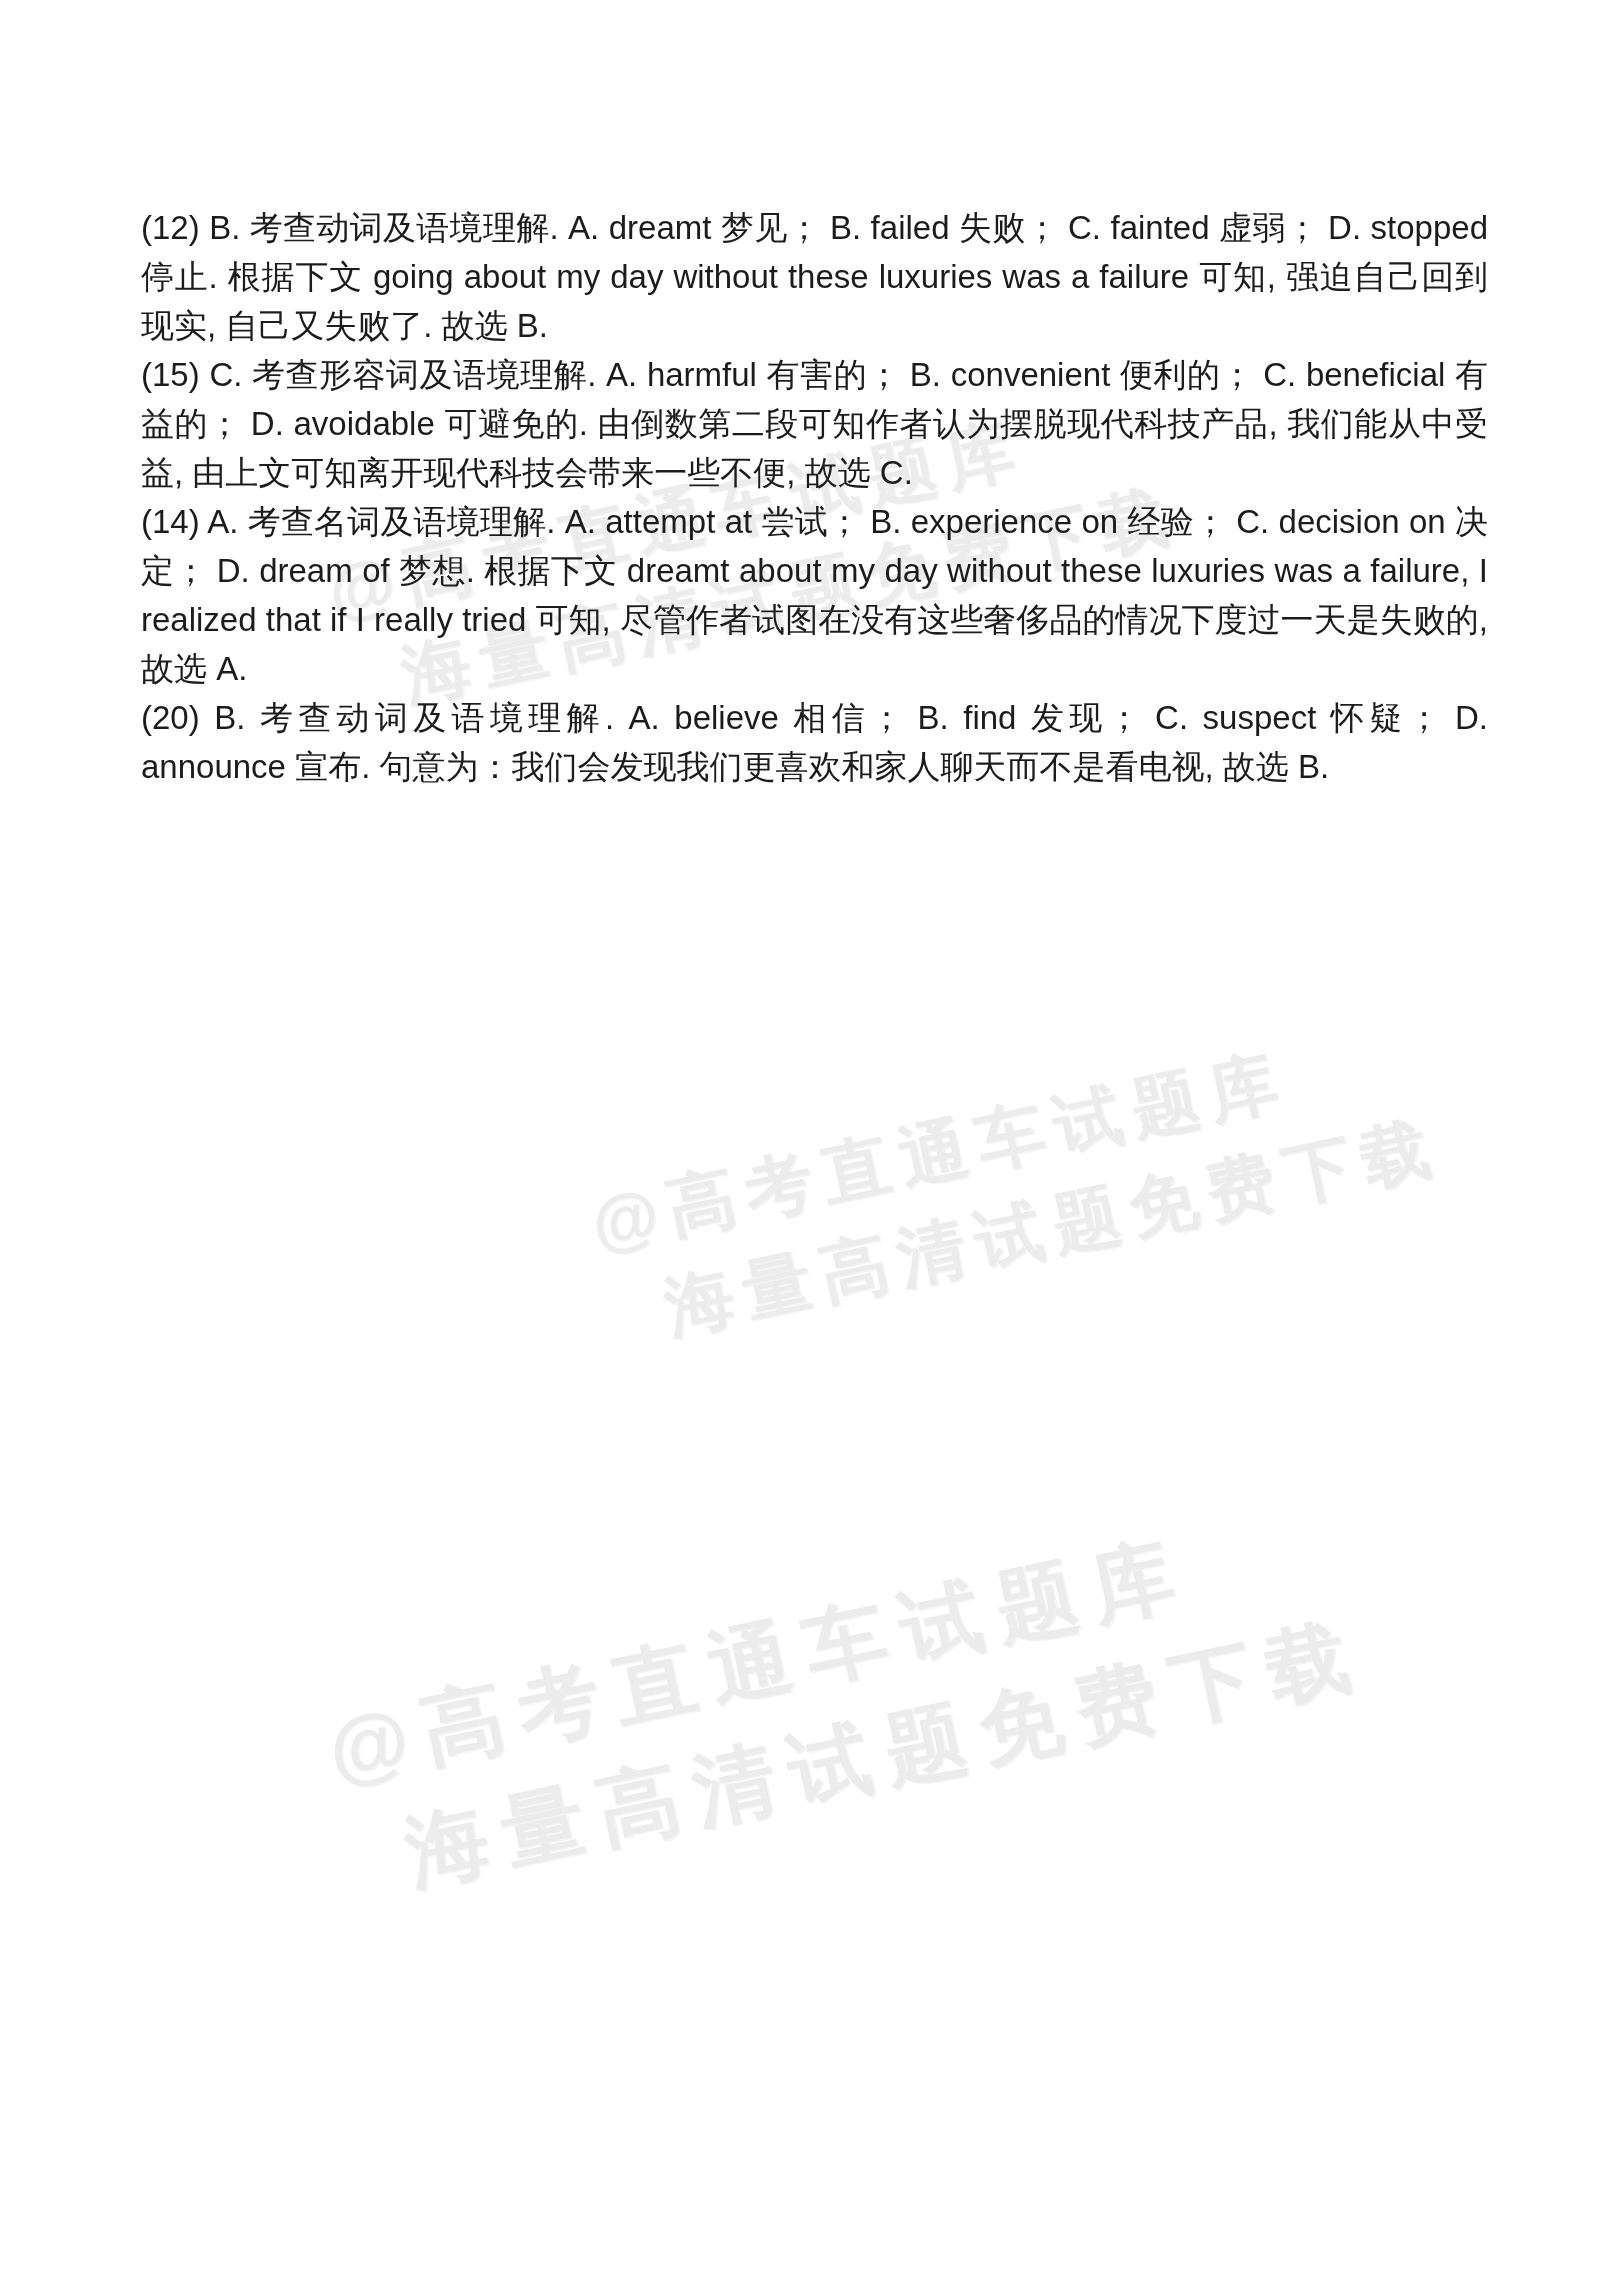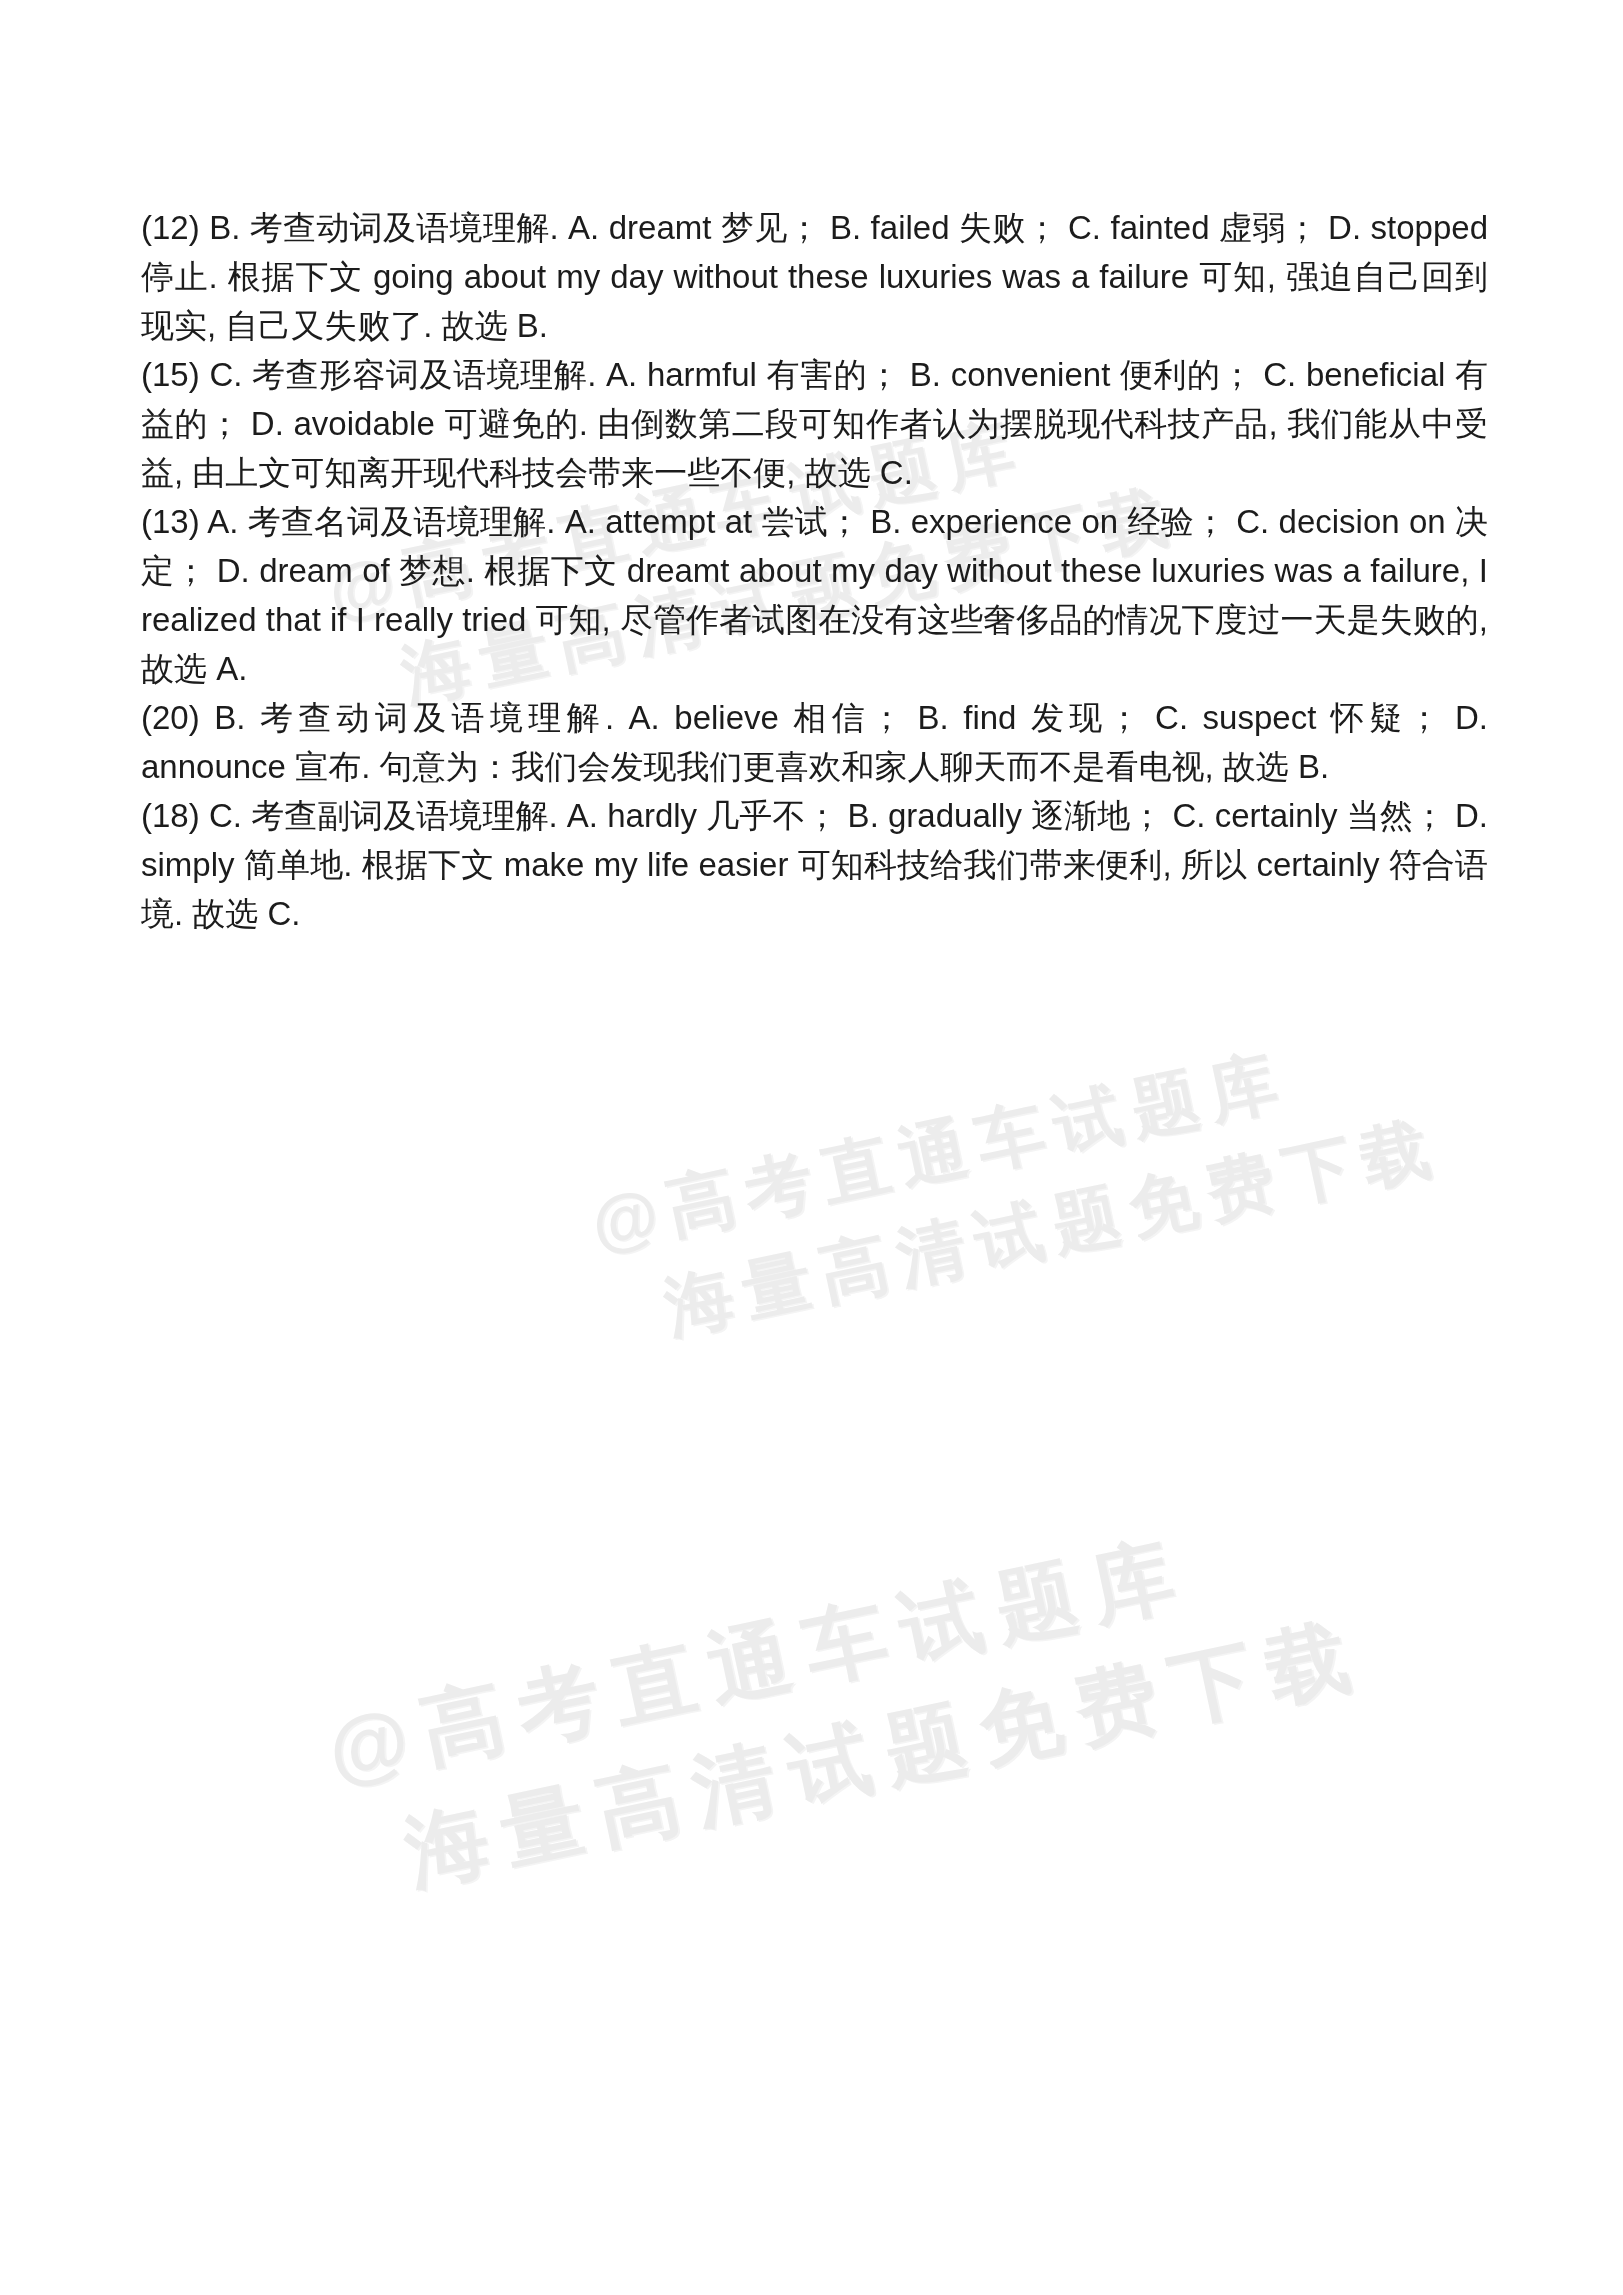--- a/index.html
+++ b/index.html
@@ -75,19 +75,18 @@
   </div>
 
   <div class="wm wm3">
     <div class="wm-line">@高考直通车试题库</div>
     <div class="wm-line wm-line2">海量高清试题免费下载</div>
   </div>
 
   <div class="content">
     <p><span>(12)</span> <span>B.</span> <span>考查动词及语境理解. A. dreamt 梦见； B. failed 失败； C. fainted 虚弱； D. stopped 停止. 根据下文 going about my day without these luxuries was a failure 可知, 强迫自己回到现实, 自己又失败了. 故选 B.</span></p>
     <p><span>(15)</span> <span>C.</span> <span>考查形容词及语境理解. A. harmful 有害的； B. convenient 便利的； C. beneficial 有益的； D. avoidable 可避免的. 由倒数第二段可知作者认为摆脱现代科技产品, 我们能从中受益, 由上文可知离开现代科技会带来一些不便, 故选 C.</span></p>
-    <p><span>(13)</span> <span>A.</span> <span>考查名词及语境理解. A. attempt at 尝试； B. experience on 经验； C. decision on 决定； D. dream of 梦想. 根据下文 dreamt about my day without these luxuries was a failure, I realized that if I really tried 可知, 尽管作者试图在没有这些奢侈品的情况下度过一天是失败的, 故选 A.</span></p>
+    <p><span>(14)</span> <span>A.</span> <span>考查名词及语境理解. A. attempt at 尝试； B. experience on 经验； C. decision on 决定； D. dream of 梦想. 根据下文 dreamt about my day without these luxuries was a failure, I realized that if I really tried 可知, 尽管作者试图在没有这些奢侈品的情况下度过一天是失败的, 故选 A.</span></p>
     <p><span>(20)</span> <span>B.</span> <span>考查动词及语境理解. A. believe 相信； B. find 发现； C. suspect 怀疑； D. announce 宣布. 句意为：我们会发现我们更喜欢和家人聊天而不是看电视, 故选 B.</span></p>
-    <p><span>(18)</span> <span>C.</span> <span>考查副词及语境理解. A. hardly 几乎不； B. gradually 逐渐地； C. certainly 当然； D. simply 简单地. 根据下文 make my life easier 可知科技给我们带来便利, 所以 certainly 符合语境. 故选 C.</span></p>
   </div>
 
 </div>
 
 
 </body></html>

